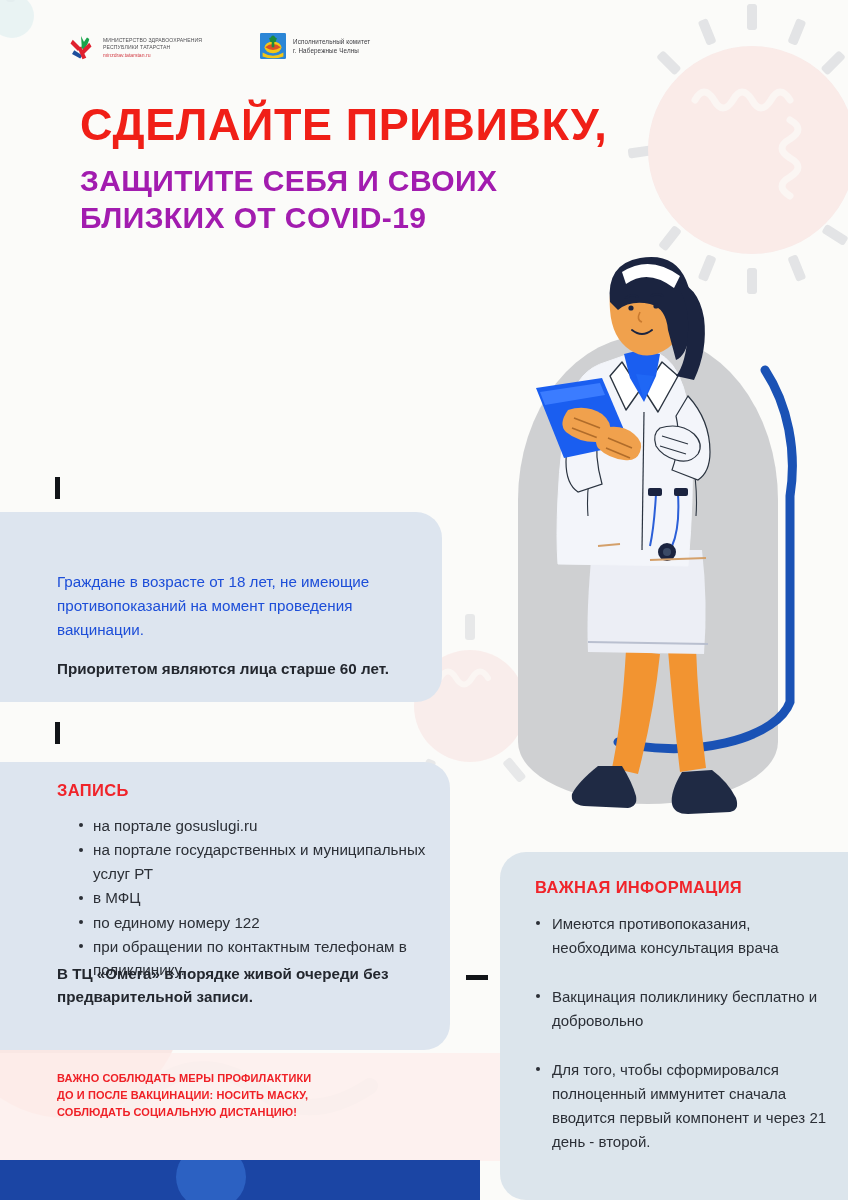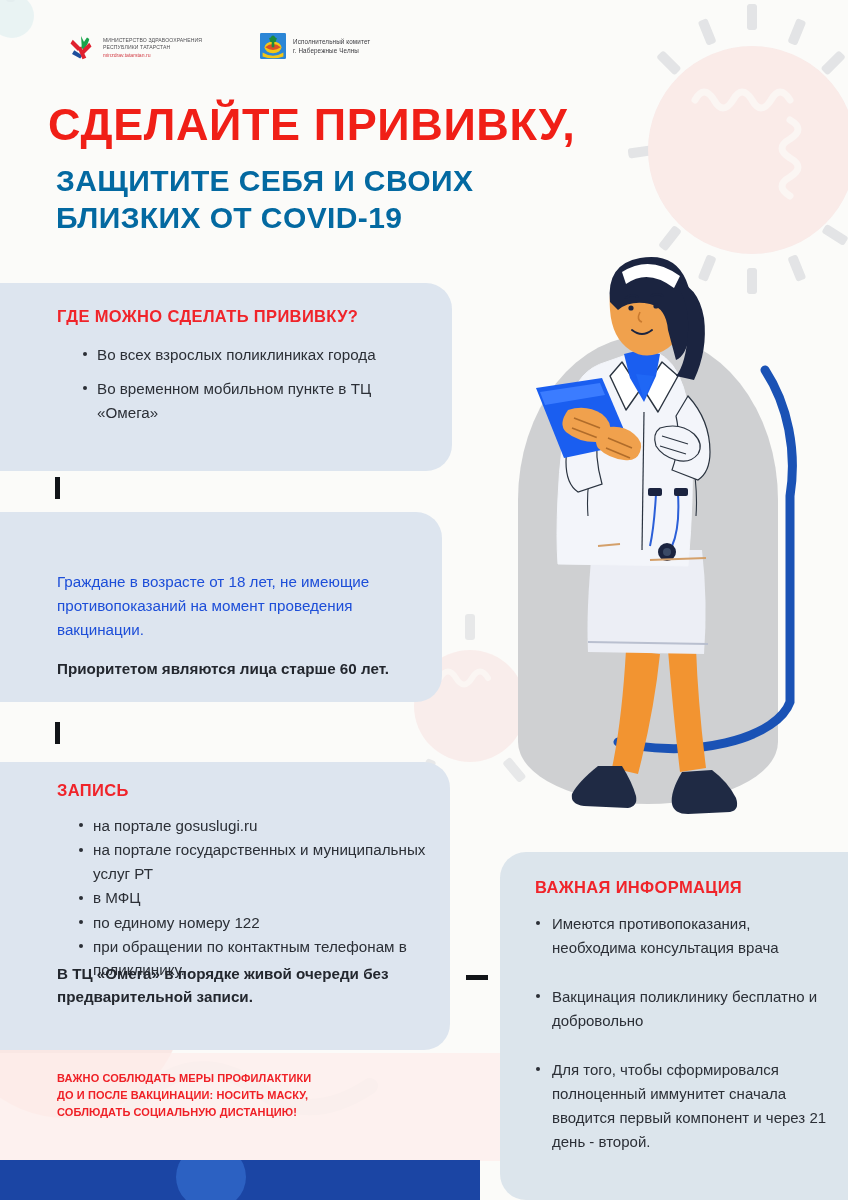--- a/index.html
+++ b/index.html
@@ -20,28 +20,28 @@
   .logos{position:absolute;left:66px;top:33px;display:flex;align-items:flex-start;gap:58px;}
   .logo-block{display:flex;align-items:center;gap:7px;}
   .logo-mark{width:30px;height:30px;flex:none;}
   .logo-text{display:flex;flex-direction:column;justify-content:center;}
   .logo-line{font-size:5.1px;letter-spacing:.12px;color:#4e4e52;line-height:1.45;white-space:nowrap;}
   .logo-url{font-size:5.1px;color:#d23a43;line-height:1.45;white-space:nowrap;}
   .logo-block.ik .logo-line{font-size:6.3px;color:#3b3b40;line-height:1.5;}
   .logo-mark.ik{width:26px;height:26px;}
 
   
-  .headline{position:absolute;left:48px;top:102px;width:660px;}
+  .headline{position:absolute;left:80px;top:102px;width:660px;}
   .h1{
     font-size:45px;line-height:1.0;font-weight:bold;color:#f01f17;
     letter-spacing:.6px;margin:0 0 16px 0;white-space:nowrap;
   }
   .h2{
-    font-size:30px;line-height:1.22;font-weight:bold;color:#0369a1;
-    letter-spacing:.4px;margin:8px;
+    font-size:30px;line-height:1.22;font-weight:bold;color:#a21caf;
+    letter-spacing:.4px;margin:0;
   }
   .h2 span{display:block;}
 
   
   .card{
     position:absolute;background:#dde5ef;
     border-top-right-radius:26px;border-bottom-right-radius:26px;
   }
   .card-right{
     position:absolute;background:#dce5ec;
@@ -304,27 +304,20 @@
     <path d="M178 244 q2 34 -6 52" stroke="#2b5fd8" stroke-width="2" fill="none"></path>
     <rect x="148" y="238" width="14" height="8" rx="2" fill="#1b2440"></rect>
     <rect x="174" y="238" width="14" height="8" rx="2" fill="#1b2440"></rect>
     <circle cx="167" cy="302" r="9" fill="#1b2440"></circle>
     <circle cx="167" cy="302" r="4" fill="#3b4a66"></circle>
 
     <path d="M98 296 l22 -2" stroke="#d4a06a" stroke-width="2" fill="none"></path>
     <path d="M150 310 l56 -2" stroke="#d4a06a" stroke-width="2" fill="none"></path>
   </svg>
 
-  <div class="card" id="card1">
-    <div class="card-title">ГДЕ МОЖНО СДЕЛАТЬ ПРИВИВКУ?</div>
-    <ul class="bullets">
-      <li>Во всех взрослых поликлиниках города</li>
-      <li>Во временном мобильном пункте в ТЦ «Омега»</li>
-    </ul>
-  </div>
   <div class="tick-v" style="left:55px;top:477px;"></div>
 
   <div class="card" id="card2">
     <div class="body">Граждане в возрасте от 18 лет, не имеющие противопоказаний на момент проведения вакцинации.</div>
     <div class="strong">Приоритетом являются лица старше 60 лет.</div>
   </div>
   <div class="tick-v" style="left:55px;top:722px;"></div>
 
   <div class="card" id="card3">
     <div class="card-title">ЗАПИСЬ</div>

